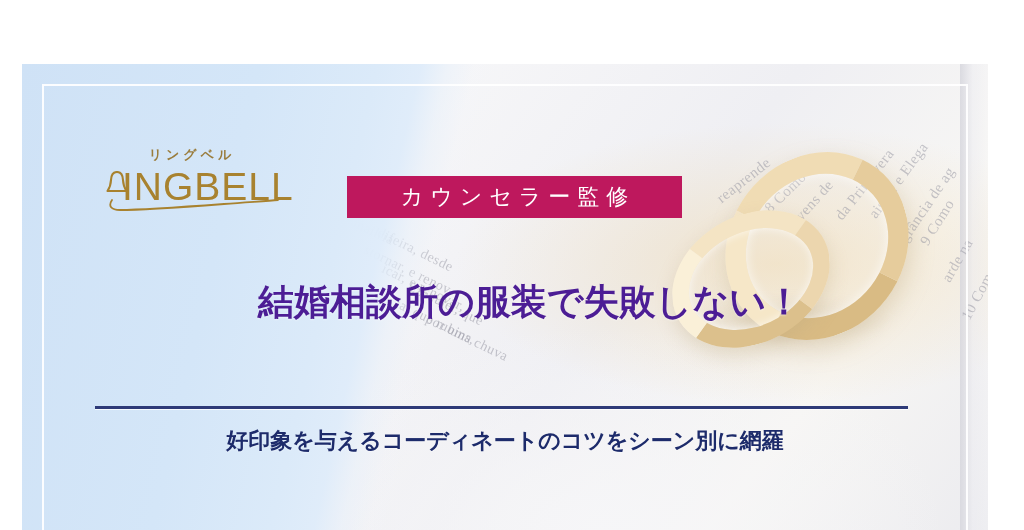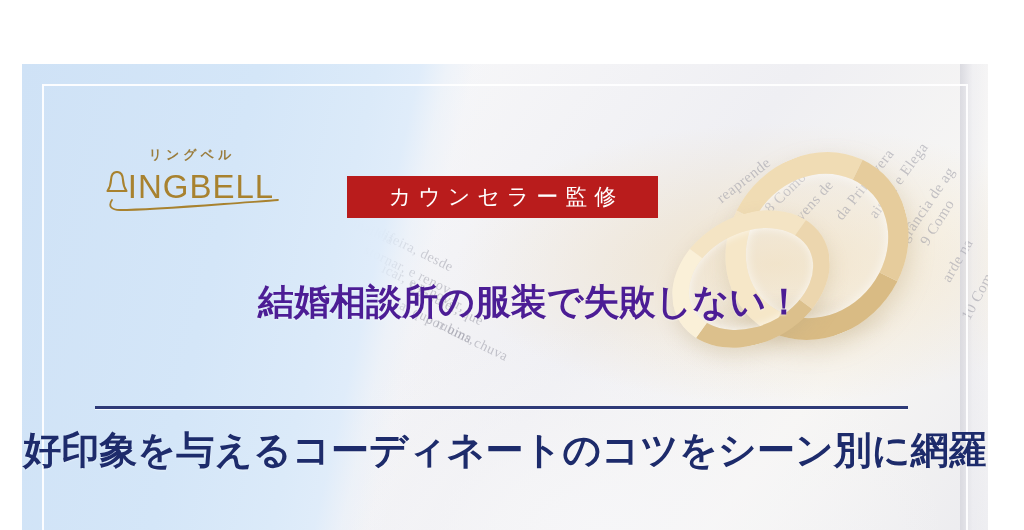--- a/index.html
+++ b/index.html
@@ -138,21 +138,21 @@
     font-weight: 600;
     line-height: 1;
     margin-bottom: 6px;
     text-indent: 4px;
   }
   .logo-wordmark {
     position: relative;
     height: 40px;
   }
   .logo-word {
-    font-size: 33px;
+    font-size: 39px;
     font-weight: 400;
     letter-spacing: 1px;
     color: #a8822f;
     line-height: 40px;
     padding-left: 22px;
     font-family: "Liberation Sans", sans-serif;
   }
   .logo-bell {
     position: absolute;
     left: 6px;
@@ -166,23 +166,23 @@
     bottom: -5px;
     width: 176px;
     height: 16px;
   }
 
   
   .badge {
     position: absolute;
     left: 325px;
     top: 112px;
-    width: 311px;
+    width: 335px;
     height: 42px;
-    background: #b91c1c;
+    background: #be185d;
     display: flex;
     align-items: center;
     justify-content: center;
   }
   .badge-label {
     color: #ffffff;
     font-size: 22px;
     letter-spacing: 7px;
     text-indent: 7px;
     font-family: "Liberation Serif", serif;
@@ -218,21 +218,21 @@
   }
 
   
   .subtitle {
     position: absolute;
     left: 0;
     top: 364px;
     width: 966px;
     text-align: center;
     color: #1d2b6b;
-    font-size: 38px;
+    font-size: 22px;
     font-weight: 700;
     letter-spacing: 0px;
     line-height: 1.2;
     white-space: nowrap;
     text-shadow: 0 1px 2px rgba(255,255,255,0.4);
   }
 </style>
 </head>
 <body>
 

